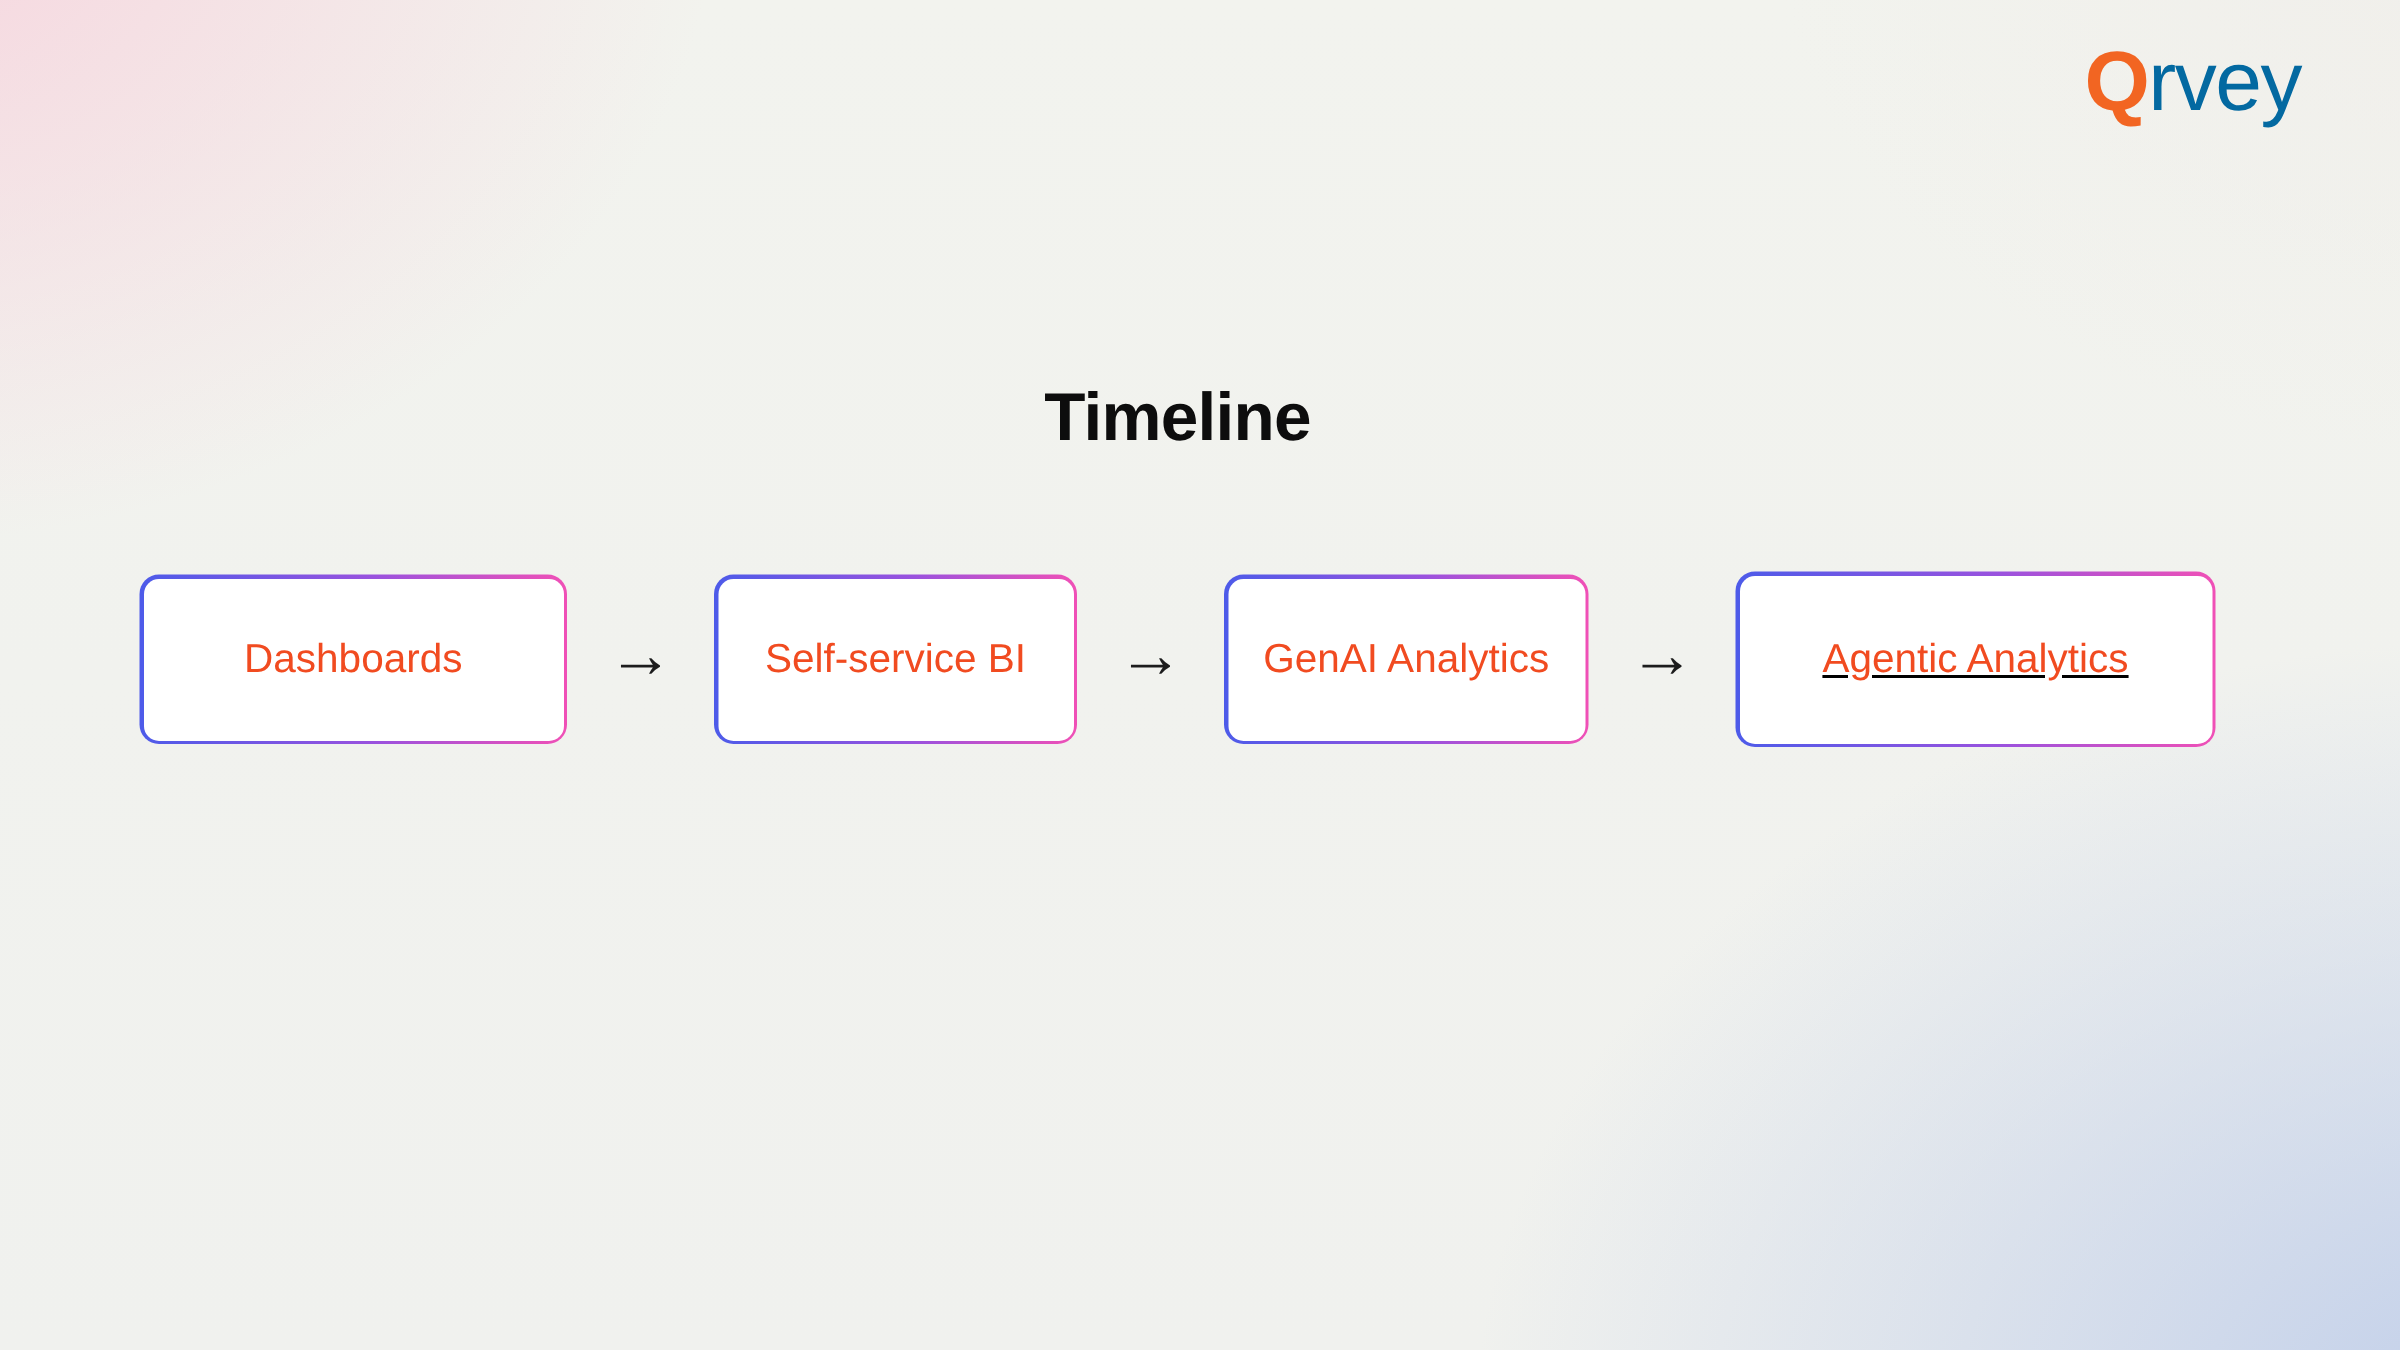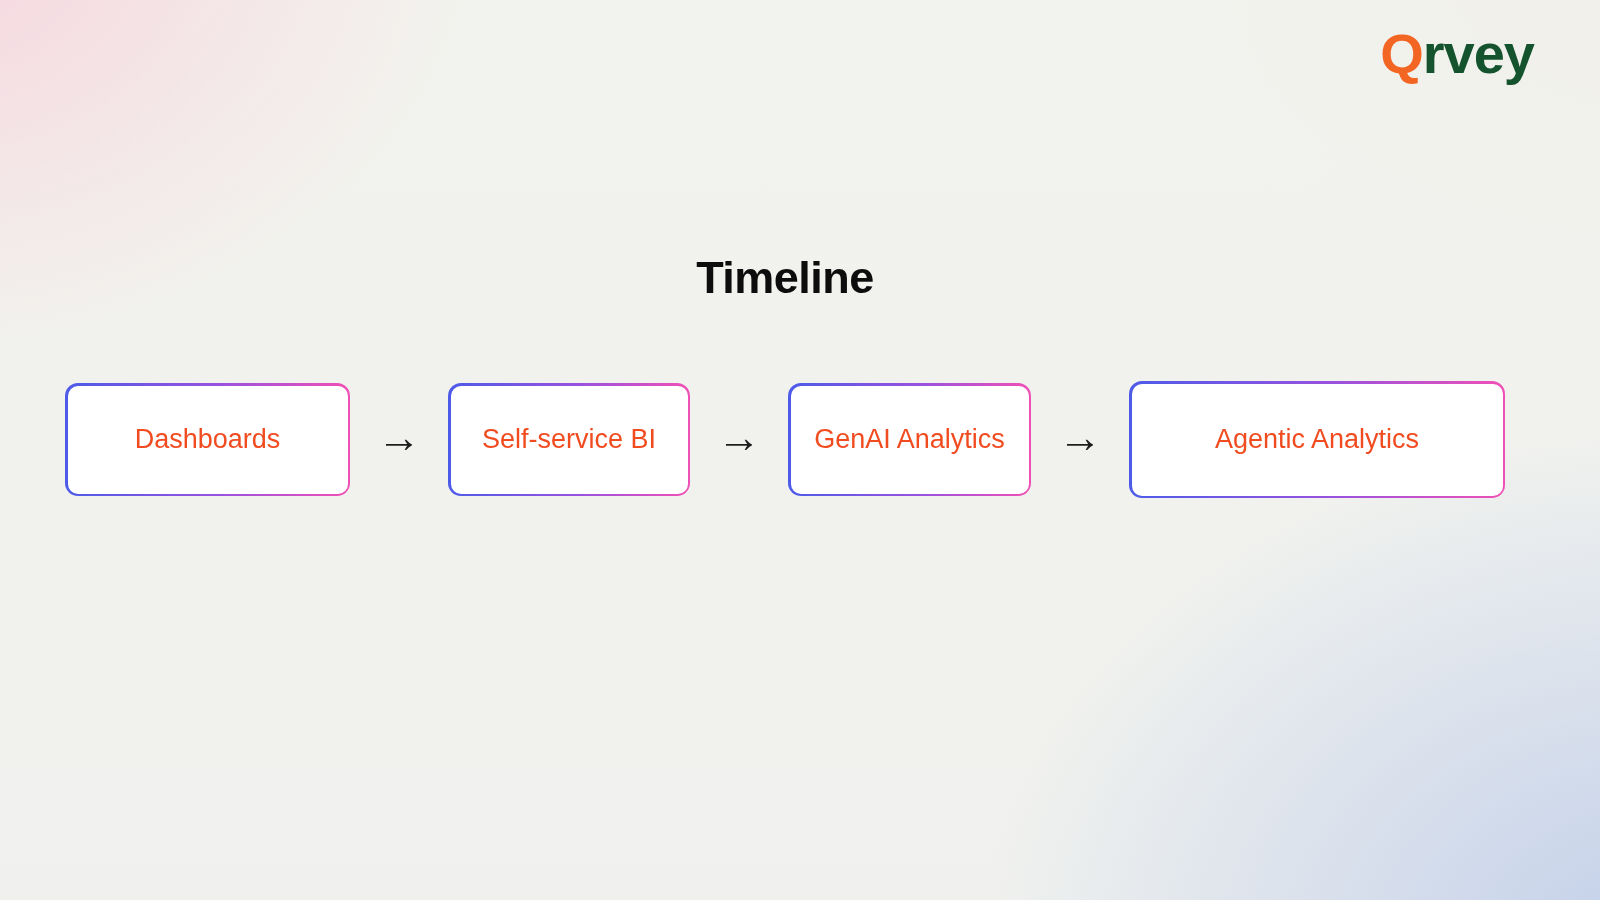--- a/index.html
+++ b/index.html
@@ -18,21 +18,21 @@
   .logo {
     position: absolute;
     top: 26px;
     right: 66px;
     font-size: 56px;
     line-height: 1;
     letter-spacing: -1px;
     user-select: none;
   }
   .logo .q   { color: #F26522; font-weight: 700; }
-  .logo .rest{ color: #14532d; font-weight: 700; }
+  .logo .rest{ color: #0369a1; font-weight: 400; }
 
   .page-title {
     position: absolute;
     top: 252px;
     left: 0;
     width: 1570px;
     text-align: center;
     font-size: 45px;
     font-weight: 700;
     color: #0d0d0d;
@@ -63,21 +63,21 @@
     display: flex;
     flex-direction: column;
     align-items: center;
     justify-content: center;
     padding: 0 18px;
     text-align: center;
   }
   .box-1 { width: 285px; }
   .box-2 { width: 242px; }
   .box-3 { width: 243px; }
-  .box-4 { width: 376px; }
+  .box-4 { width: 320px; text-decoration: underline; }
   .box-4 .box-inner { height: 112px; }
 
   .box-label {
     font-size: 27px;
     color: #F14B20;
     line-height: 1.2;
   }
   .box-sublabel {
     font-size: 20px;
     color: #F14B20;

